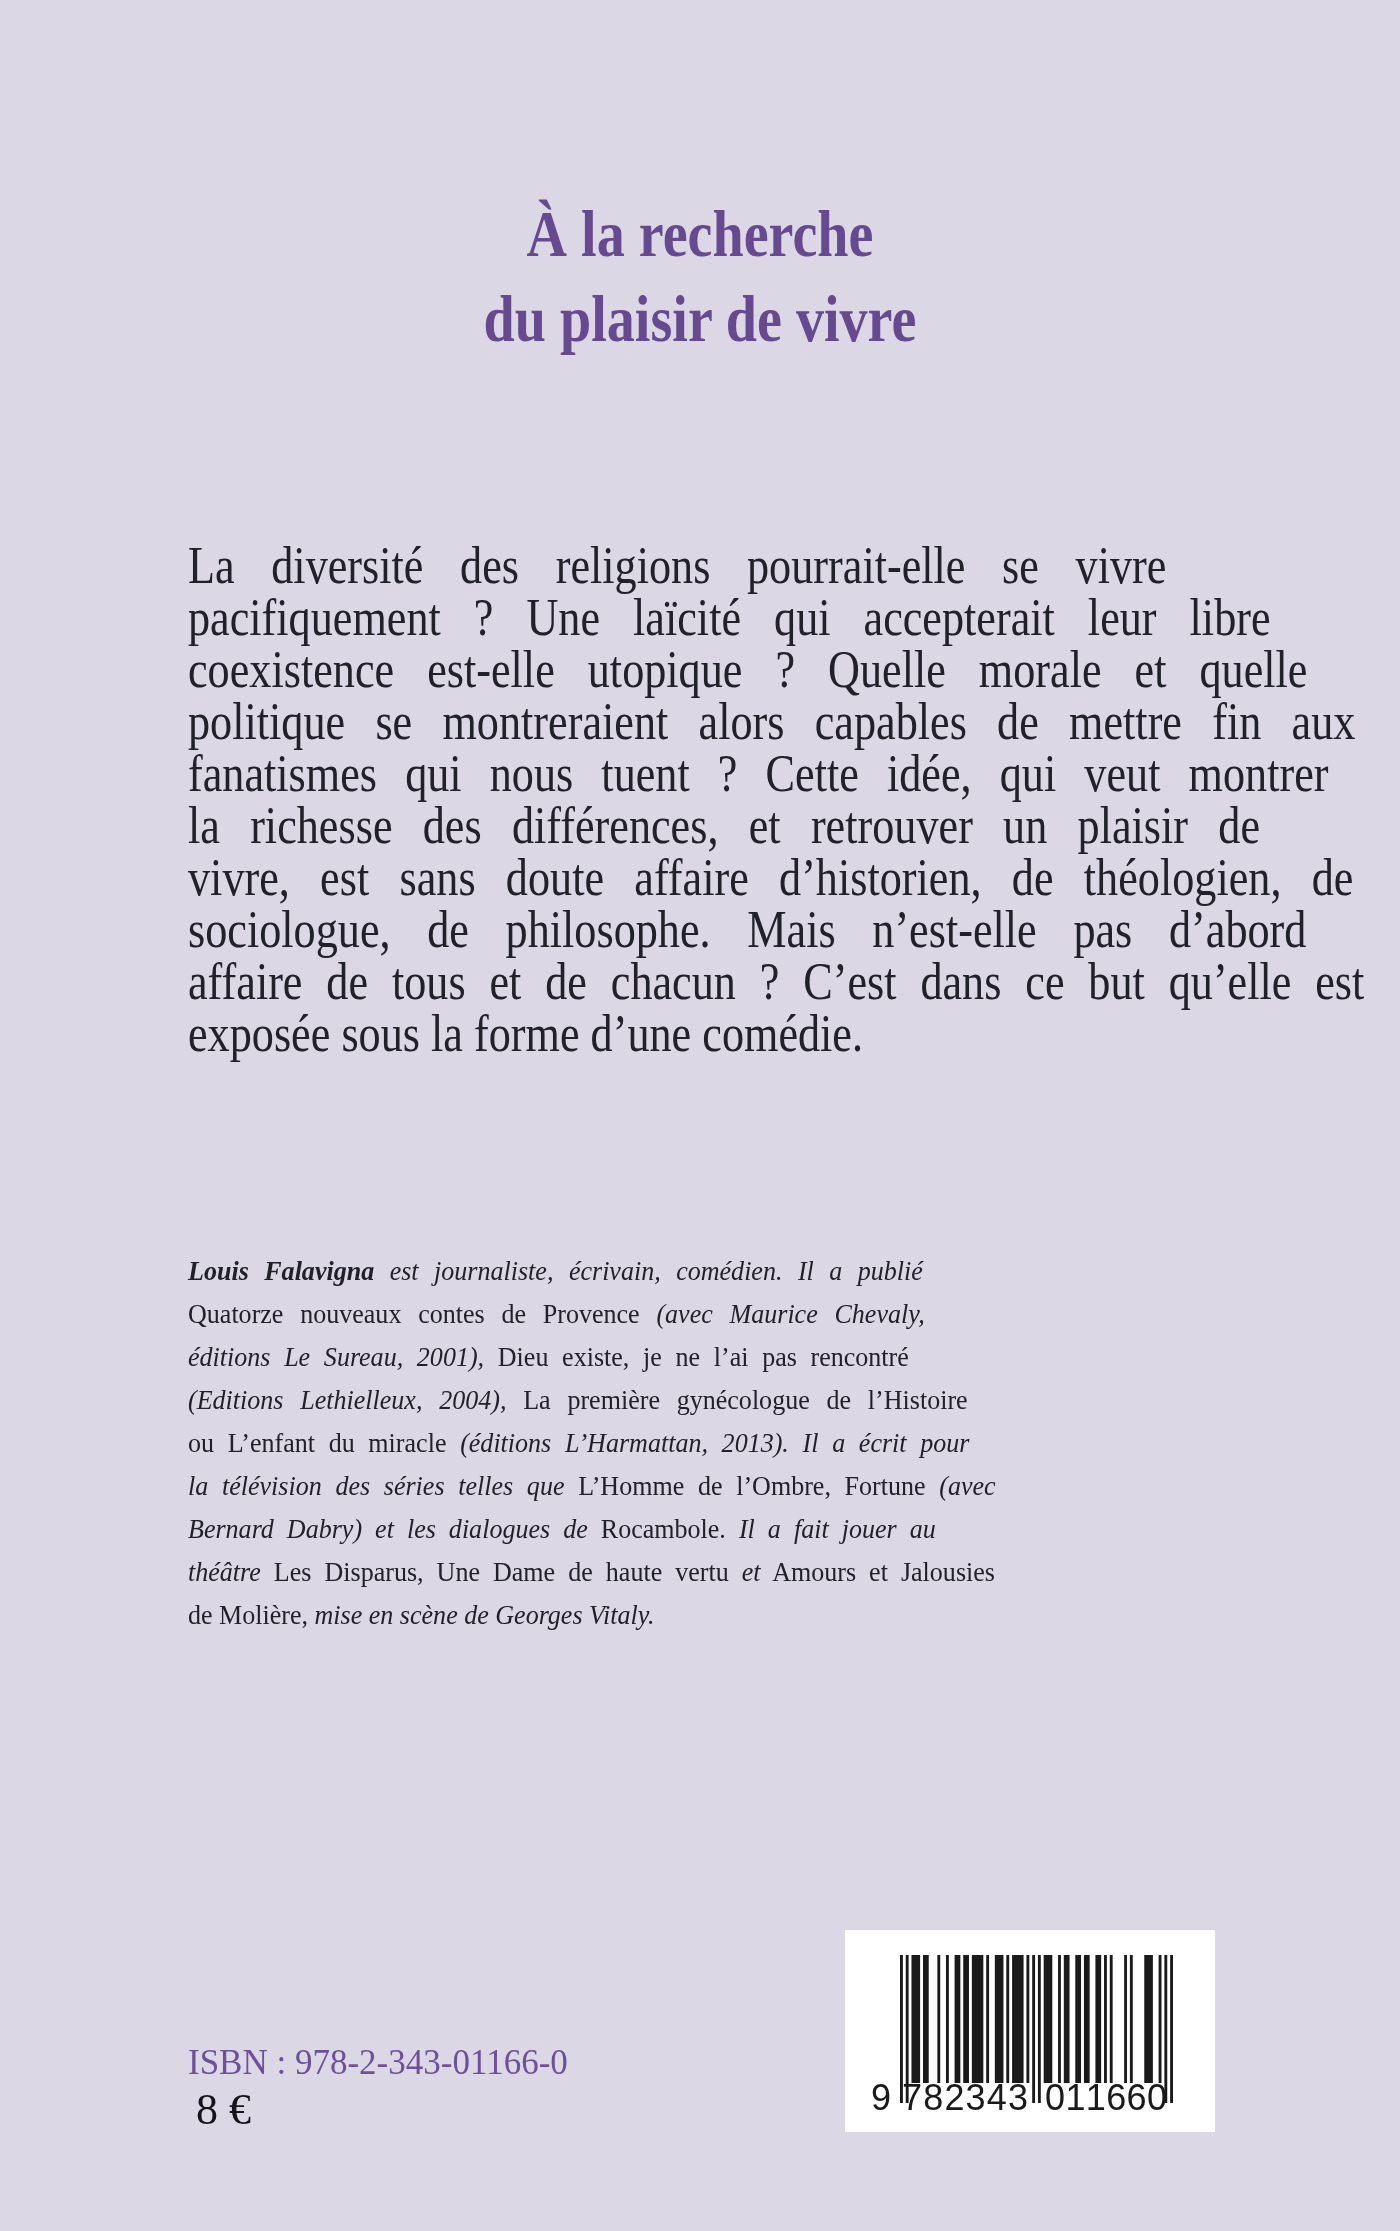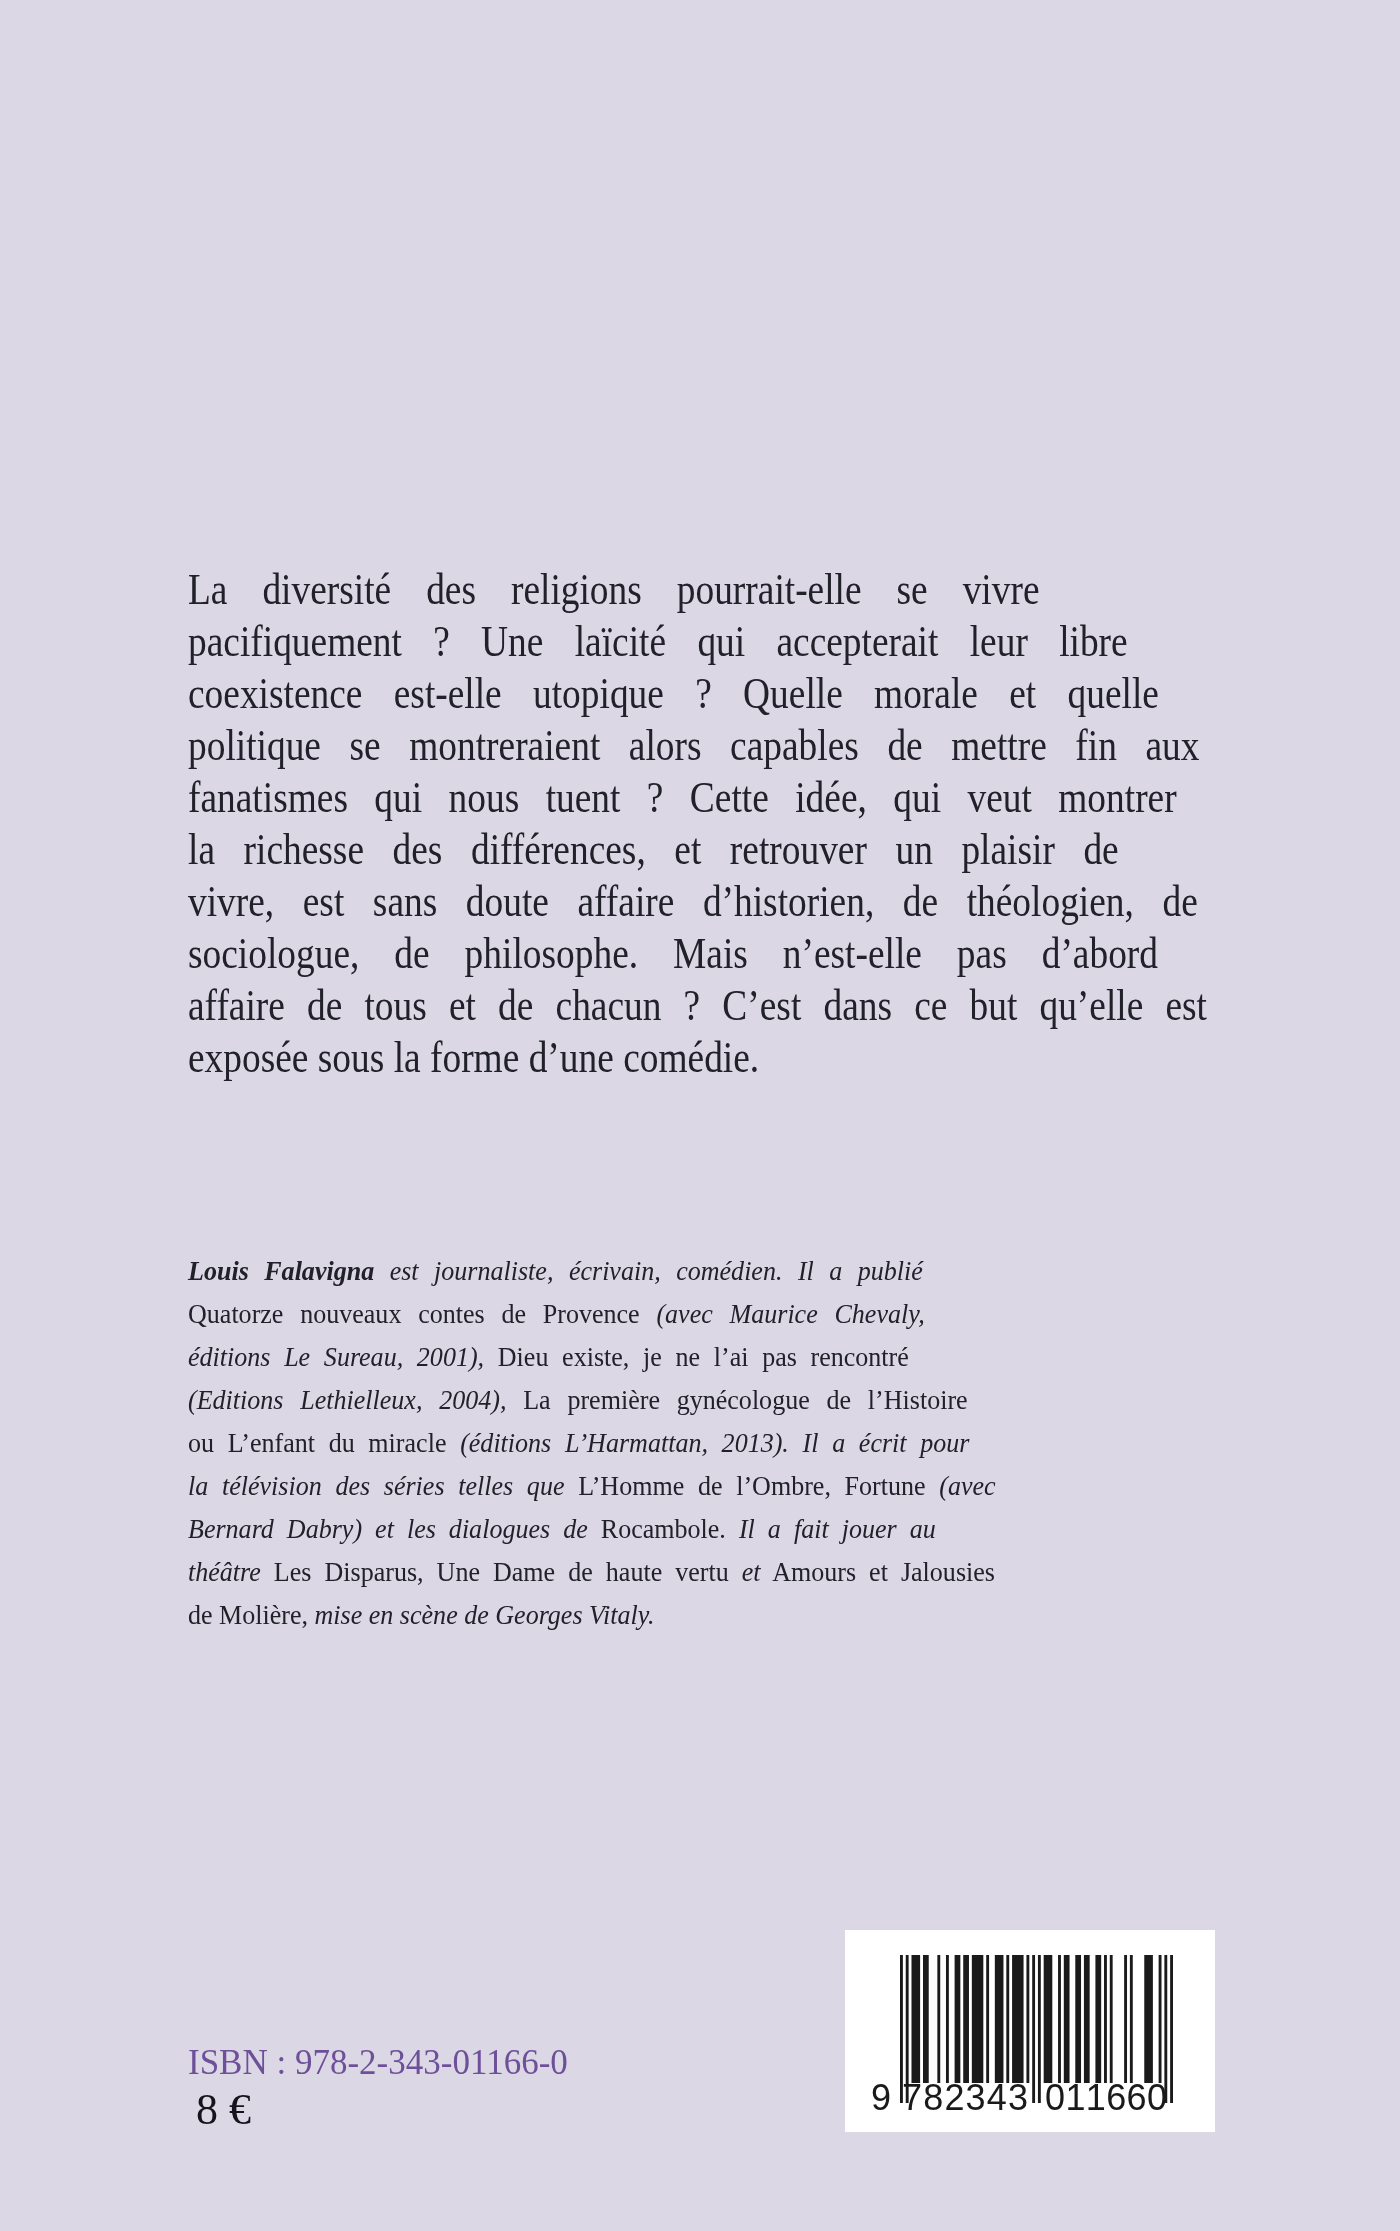--- a/index.html
+++ b/index.html
@@ -19,22 +19,22 @@
   }
   .title .tline{display:block;transform:scaleX(0.85);}
   .subtitle{
     position:absolute;top:359px;left:0;width:100%;
     text-align:center;
     font-weight:bold;font-style:italic;
     font-size:42px;line-height:45px;letter-spacing:0.5px;
     color:var(--text_dark,#212129);
   }
   .blurb{
-    position:absolute;top:564px;left:188px;width:1024px;
-    font-size:44px;line-height:52px;
+    position:absolute;top:540px;left:188px;width:1024px;
+    font-size:52px;line-height:52px;
     color:var(--text_dark,#212129);
   }
   .blurb .bline{
     display:block;white-space:nowrap;
     transform:scaleX(0.85);transform-origin:0 50%;
   }
   .bio{
     position:absolute;top:1249px;left:188px;width:1024px;
     font-size:28px;line-height:43px;
     color:var(--text_dark,#212129);
@@ -73,20 +73,24 @@
   .bd-group{position:absolute;display:flex;justify-content:space-between;top:2px;}
   .bd-first{left:10px;width:36px;justify-content:flex-end;}
   .bd-left{left:57px;width:126px;}
   .bd-right{left:200px;width:122px;}
 </style>
 </head>
 <body>
 
 <div class="page">
 
+  <h1 class="title">
+    <span class="tline">À la recherche</span>
+    <span class="tline">du plaisir de vivre</span>
+  </h1>
 
 
   <div class="blurb">
       <div class="bline" style="word-spacing: 30.12px;">La diversité des religions pourrait-elle se vivre</div>
       <div class="bline" style="word-spacing: 25.82px;">pacifiquement ? Une laïcité qui accepterait leur libre</div>
       <div class="bline" style="word-spacing: 25.82px;">coexistence est-elle utopique ? Quelle morale et quelle</div>
       <div class="bline" style="word-spacing: 22.59px;">politique se montreraient alors capables de mettre fin aux</div>
       <div class="bline" style="word-spacing: 20.08px;">fanatismes qui nous tuent ? Cette idée, qui veut montrer</div>
       <div class="bline" style="word-spacing: 22.59px;">la richesse des différences, et retrouver un plaisir de</div>
       <div class="bline" style="word-spacing: 22.59px;">vivre, est sans doute affaire d’historien, de théologien, de</div>

